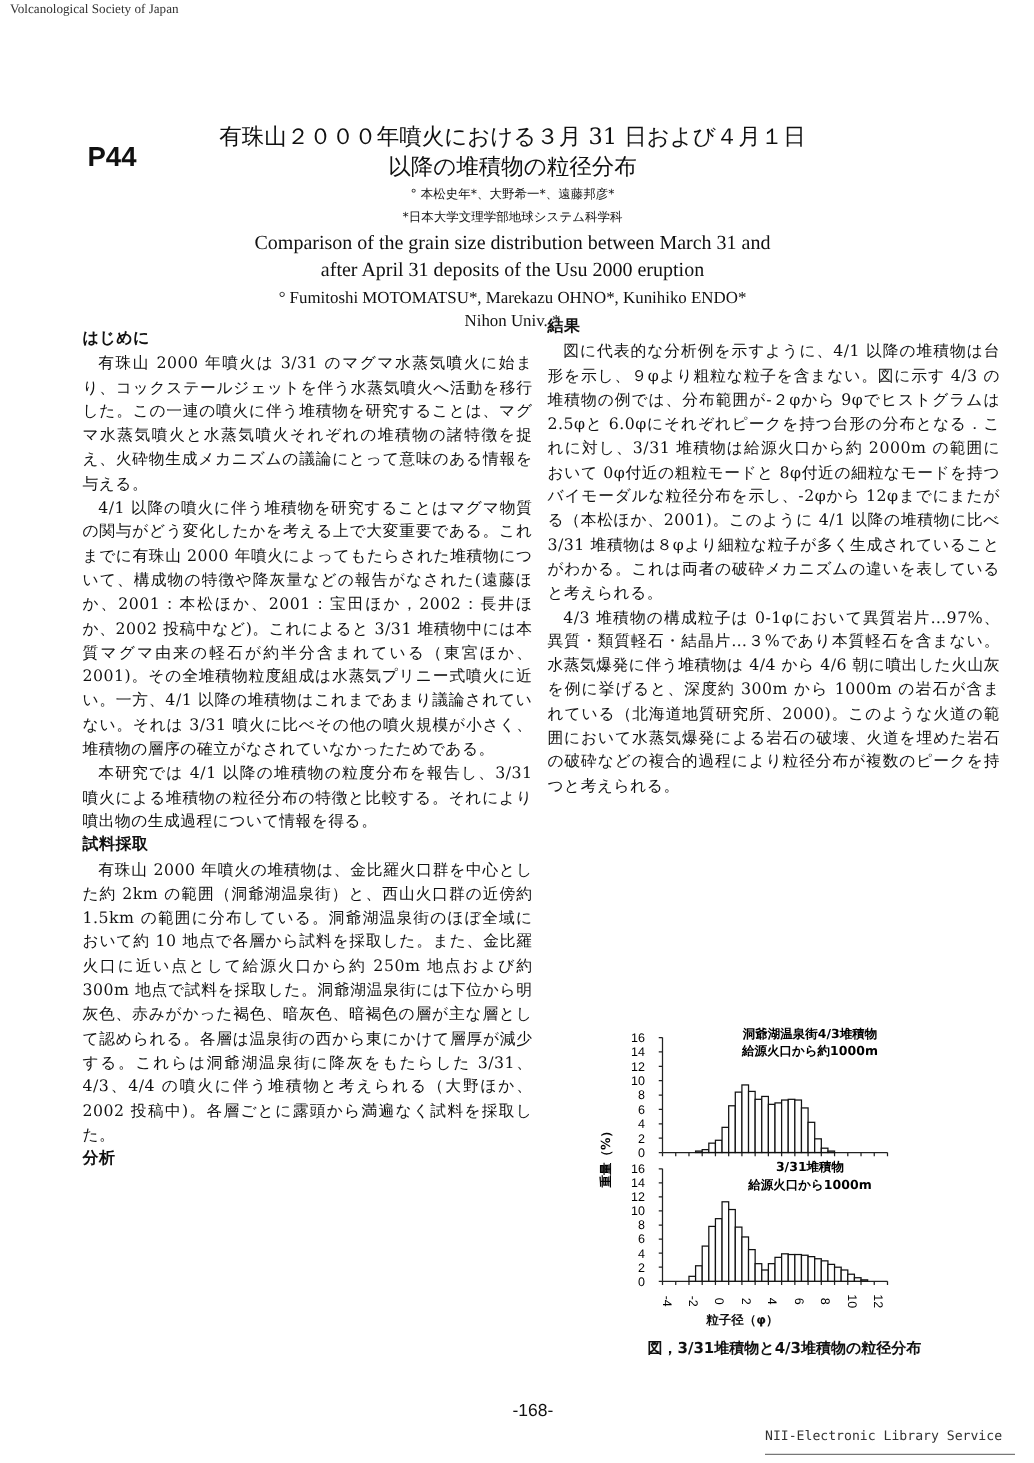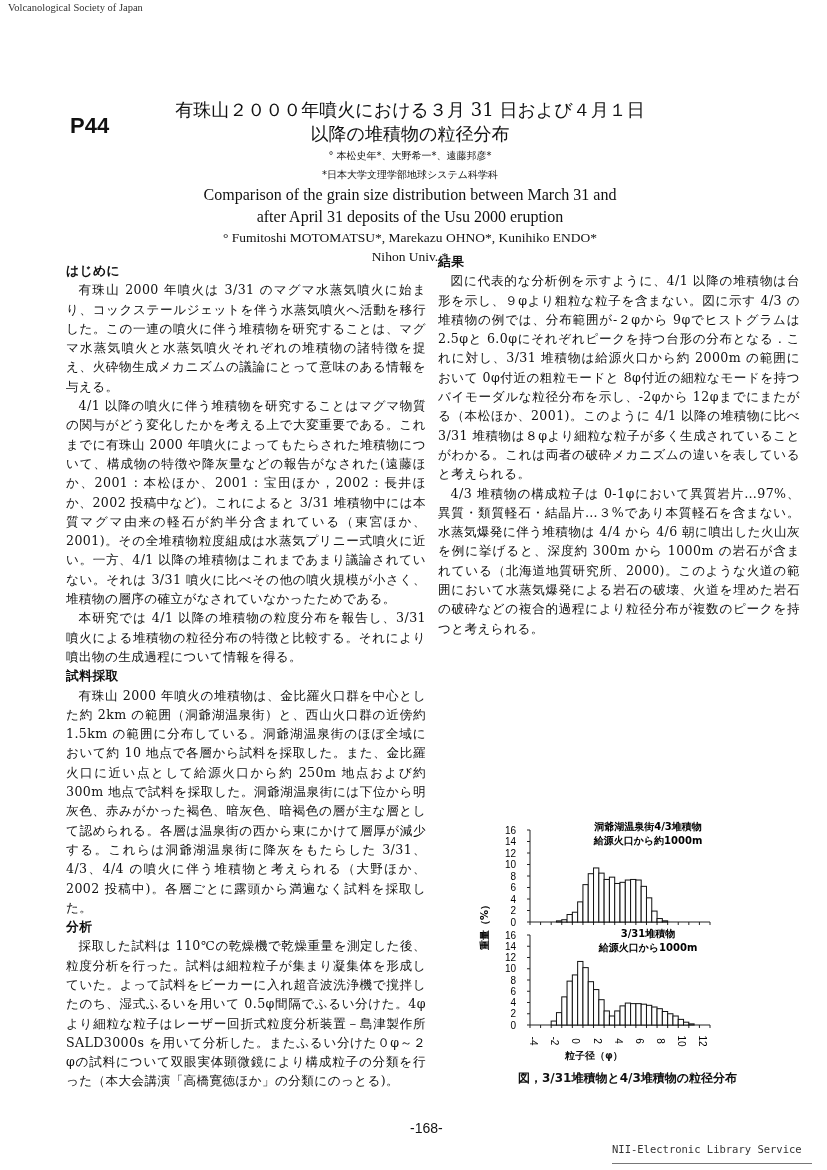--- a/index.html
+++ b/index.html
@@ -43,21 +43,20 @@
 </div>
 
 <div class="col col-left">
   <h3>はじめに</h3>
   <p>有珠山 2000 年噴火は 3/31 のマグマ水蒸気噴火に始まり、コックステールジェットを伴う水蒸気噴火へ活動を移行した。この一連の噴火に伴う堆積物を研究することは、マグマ水蒸気噴火と水蒸気噴火それぞれの堆積物の諸特徴を捉え、火砕物生成メカニズムの議論にとって意味のある情報を与える。</p>
   <p>4/1 以降の噴火に伴う堆積物を研究することはマグマ物質の関与がどう変化したかを考える上で大変重要である。これまでに有珠山 2000 年噴火によってもたらされた堆積物について、構成物の特徴や降灰量などの報告がなされた(遠藤ほか、2001：本松ほか、2001：宝田ほか，2002：長井ほか、2002 投稿中など)。これによると 3/31 堆積物中には本質マグマ由来の軽石が約半分含まれている（東宮ほか、2001)。その全堆積物粒度組成は水蒸気プリニー式噴火に近い。一方、4/1 以降の堆積物はこれまであまり議論されていない。それは 3/31 噴火に比べその他の噴火規模が小さく、堆積物の層序の確立がなされていなかったためである。</p>
   <p>本研究では 4/1 以降の堆積物の粒度分布を報告し、3/31 噴火による堆積物の粒径分布の特徴と比較する。それにより噴出物の生成過程について情報を得る。</p>
   <h3>試料採取</h3>
   <p>有珠山 2000 年噴火の堆積物は、金比羅火口群を中心とした約 2km の範囲（洞爺湖温泉街）と、西山火口群の近傍約 1.5km の範囲に分布している。洞爺湖温泉街のほぼ全域において約 10 地点で各層から試料を採取した。また、金比羅火口に近い点として給源火口から約 250m 地点および約 300m 地点で試料を採取した。洞爺湖温泉街には下位から明灰色、赤みがかった褐色、暗灰色、暗褐色の層が主な層として認められる。各層は温泉街の西から東にかけて層厚が減少する。これらは洞爺湖温泉街に降灰をもたらした 3/31、4/3、4/4 の噴火に伴う堆積物と考えられる（大野ほか、2002 投稿中)。各層ごとに露頭から満遍なく試料を採取した。</p>
   <h3>分析</h3>
-  <p>採取した試料は 110℃の乾燥機で乾燥重量を測定した後、粒度分析を行った。試料は細粒粒子が集まり凝集体を形成していた。よって試料をビーカーに入れ超音波洗浄機で撹拌したのち、湿式ふるいを用いて 0.5φ間隔でふるい分けた。4φより細粒な粒子はレーザー回折式粒度分析装置－島津製作所 SALD3000s を用いて分析した。またふるい分けた０φ～２φの試料について双眼実体顕微鏡により構成粒子の分類を行った（本大会講演「高橋寛徳ほか」の分類にのっとる)。</p>
 </div>
 
 <div class="col col-right">
   <h3>結果</h3>
   <p>図に代表的な分析例を示すように、4/1 以降の堆積物は台形を示し、９φより粗粒な粒子を含まない。図に示す 4/3 の堆積物の例では、分布範囲が-２φから 9φでヒストグラムは 2.5φと 6.0φにそれぞれピークを持つ台形の分布となる．これに対し、3/31 堆積物は給源火口から約 2000m の範囲において 0φ付近の粗粒モードと 8φ付近の細粒なモードを持つバイモーダルな粒径分布を示し、-2φから 12φまでにまたがる（本松ほか、2001)。このように 4/1 以降の堆積物に比べ 3/31 堆積物は８φより細粒な粒子が多く生成されていることがわかる。これは両者の破砕メカニズムの違いを表していると考えられる。</p>
   <p>4/3 堆積物の構成粒子は 0-1φにおいて異質岩片…97%、異質・類質軽石・結晶片…３%であり本質軽石を含まない。水蒸気爆発に伴う堆積物は 4/4 から 4/6 朝に噴出した火山灰を例に挙げると、深度約 300m から 1000m の岩石が含まれている（北海道地質研究所、2000)。このような火道の範囲において水蒸気爆発による岩石の破壊、火道を埋めた岩石の破砕などの複合的過程により粒径分布が複数のピークを持つと考えられる。</p>
 </div>
 
 <div class="figure">
   <svg id="chart-svg" width="270" height="240">

